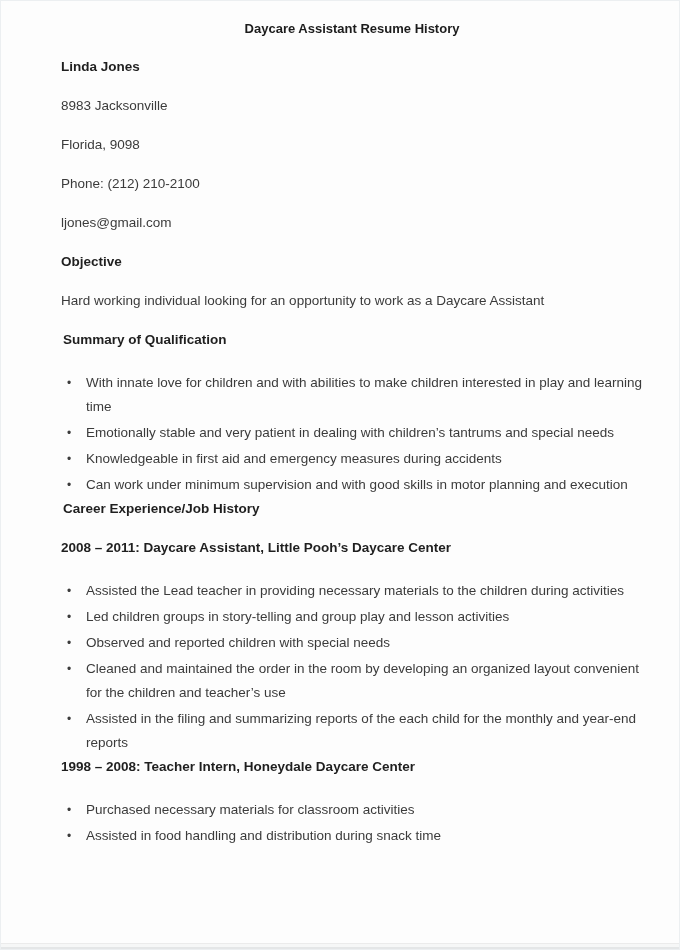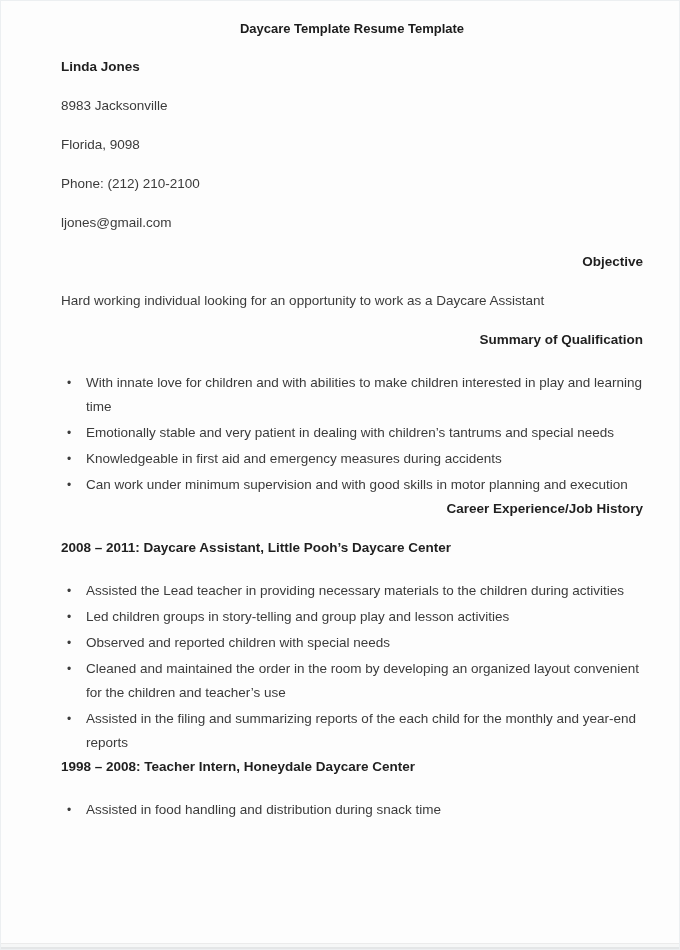--- a/index.html
+++ b/index.html
@@ -33,21 +33,20 @@
   .bold {
     font-weight: bold;
     color: #1f1f1f;
   }
   .heading {
     font-size: 13.5px;
     font-weight: bold;
     color: #1f1f1f;
     line-height: 16px;
     margin: 0 0 23px 0;
-    text-align: right;
   }
   .heading.indent { margin-left: 2px; }
   ul.bullets {
     list-style: none;
     margin: 0 0 4px 0;
     padding: 0;
   }
   ul.bullets li {
     position: relative;
     padding-left: 25px;
@@ -82,21 +81,21 @@
     border-bottom: 2px solid #e4e6e7;
     box-sizing: border-box;
   }
 </style>
 </head>
 <body>
 
 <div class="page">
   <div class="content">
 
-    <div class="doc-title">Daycare Template Resume Template</div>
+    <div class="doc-title">Daycare Assistant Resume History</div>
 
     <div class="line bold">Linda Jones</div>
     <div class="line">8983 Jacksonville</div>
     <div class="line">Florida, 9098</div>
     <div class="line">Phone: (212) 210-2100</div>
     <div class="line">ljones@gmail.com</div>
 
     <div class="heading">Objective</div>
     <div class="line">Hard working individual looking for an opportunity to work as a Daycare Assistant</div>
 
@@ -114,18 +113,19 @@
     <ul class="bullets">
       <li>Assisted the Lead teacher in providing necessary materials to the children during activities</li>
       <li>Led children groups in story-telling and group play and lesson activities</li>
       <li>Observed and reported children with special needs</li>
       <li>Cleaned and maintained the order in the room by developing an organized layout convenient for the children and teacher’s use</li>
       <li>Assisted in the filing and summarizing reports of the each child for the monthly and year-end reports</li>
     </ul>
 
     <div class="job-title">1998 – 2008: Teacher Intern, Honeydale Daycare Center</div>
     <ul class="bullets">
+      <li>Purchased necessary materials for classroom activities</li>
       <li>Assisted in food handling and distribution during snack time</li>
     </ul>
 
   </div>
   <div class="bottom-band"></div>
 </div>
 
 </body></html>

